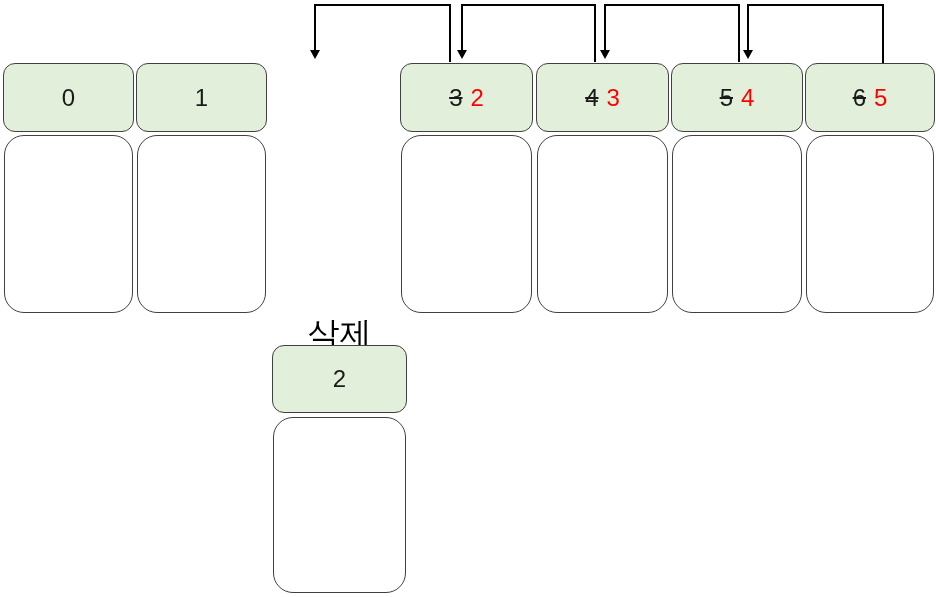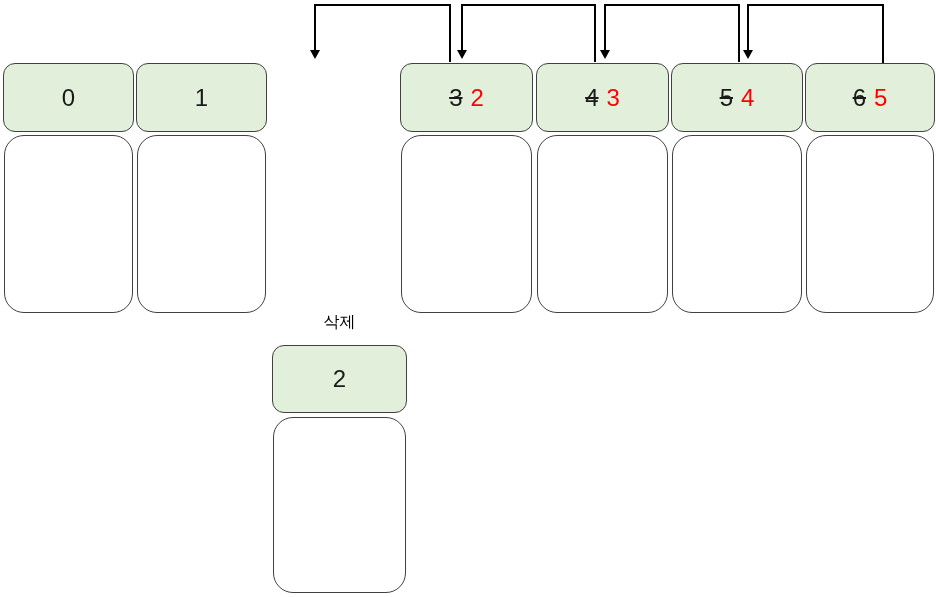--- a/index.html
+++ b/index.html
@@ -36,21 +36,21 @@
     box-sizing:border-box;
     background:#ffffff;
     border:1.2px solid var(--card-border);
     border-radius:20px;
   }
   .old-index{text-decoration:line-through;color:var(--text);}
   .new-index{color:var(--new-index);margin-left:8px;}
   .deleted-label{
     position:absolute;
     text-align:center;
-    font-size:16px;
+    font-size:32px;
     color:#000000;
   }
 </style>
 </head>
 <body>
 
 <div class="canvas">
 
   <svg class="arrows" viewBox="0 0 936 597">
     <g>

